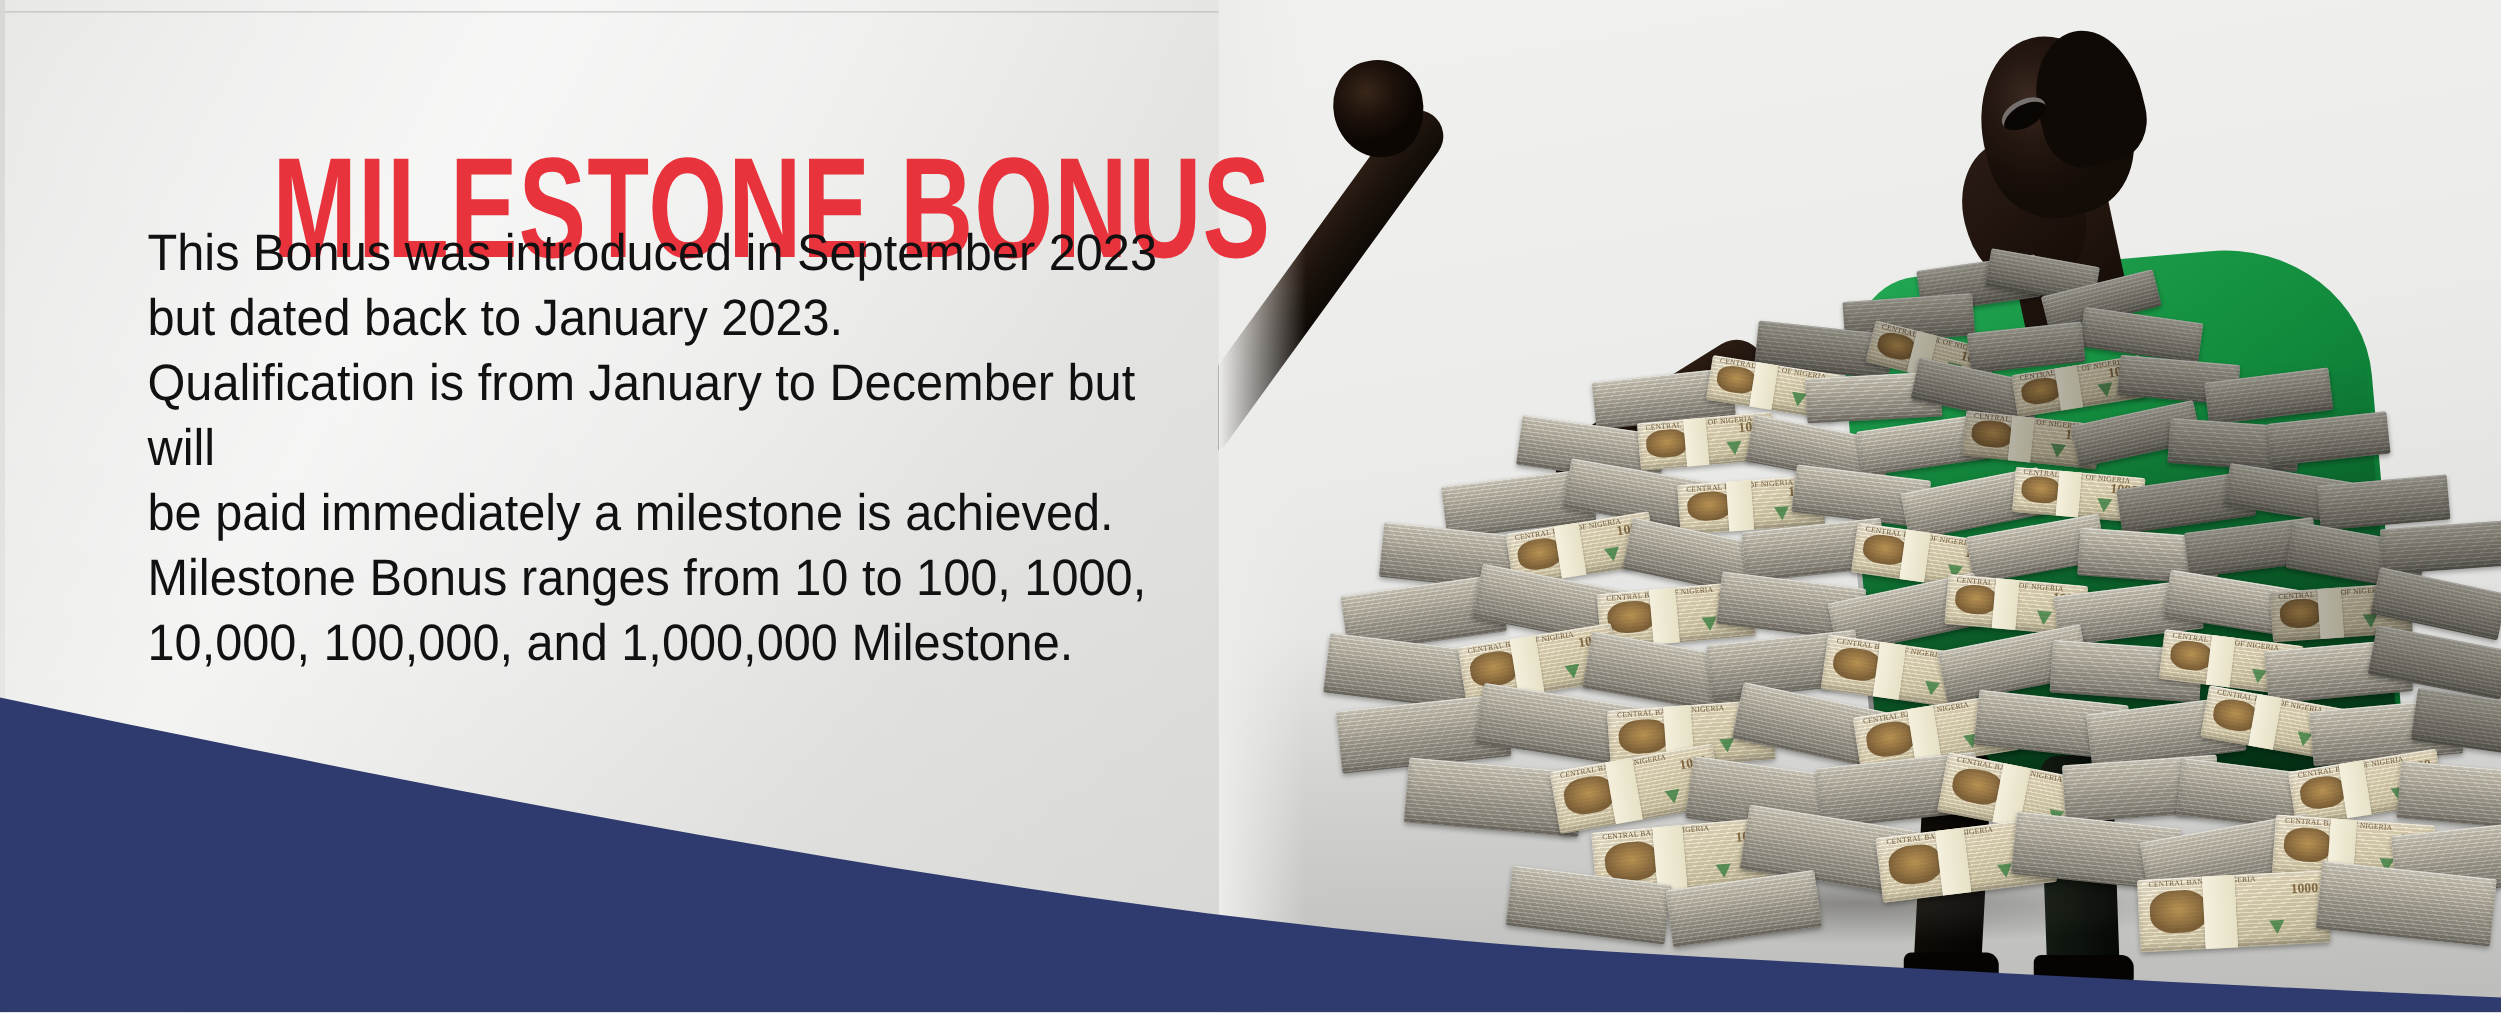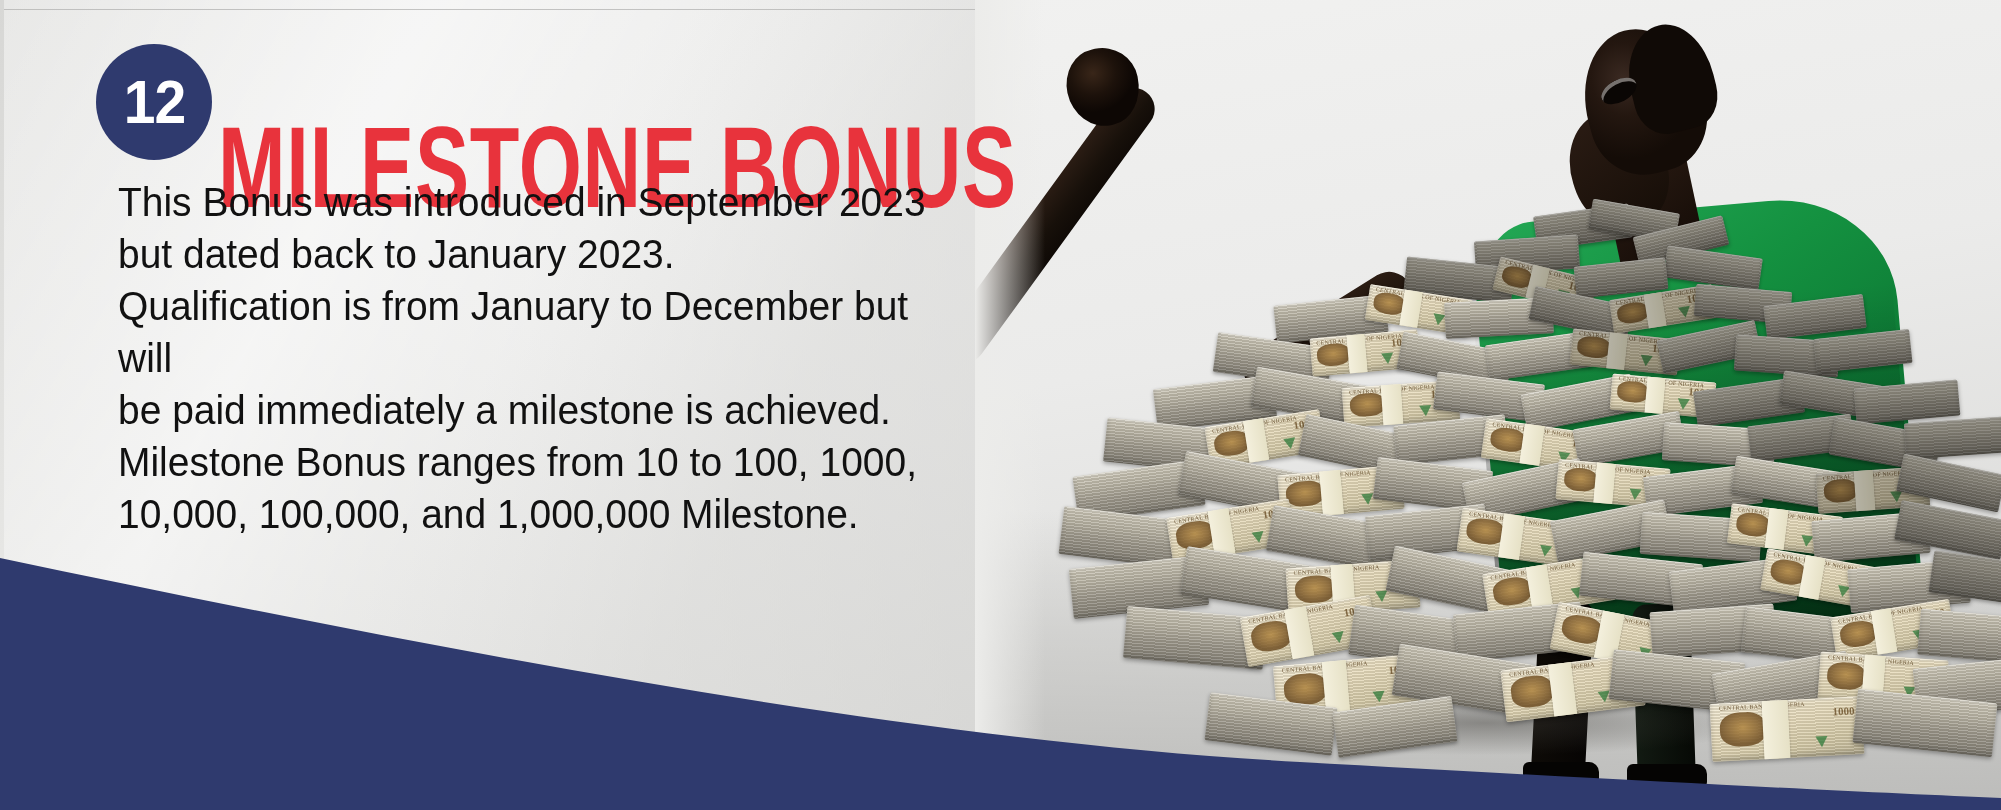--- a/index.html
+++ b/index.html
@@ -553,23 +553,20 @@
 
     <div class="photo-fade-left"></div>
   </div>
 
   <svg class="wave" viewBox="0 0 2001 400" preserveAspectRatio="none">
     <path d="M0,148 C420,236 900,330 1300,352 C1620,370 1860,382 2001,388 L2001,400 L0,400 Z" fill="#2f3a6e"></path>
   </svg>
 
   <div class="content">
 
-    <div class="badge">
-      <span class="badge-num">12</span>
-    </div>
 
     <h1 class="title">MILESTONE BONUS</h1>
 
     <div class="body-text">
       <p>This Bonus was introduced in September 2023</p>
       <p>but dated back to January 2023.</p>
       <p>Qualification is from January to December but will</p>
       <p>be paid immediately a milestone is achieved.</p>
       <p>Milestone Bonus ranges from 10 to 100, 1000,</p>
       <p>10,000, 100,000, and 1,000,000 Milestone.</p>

